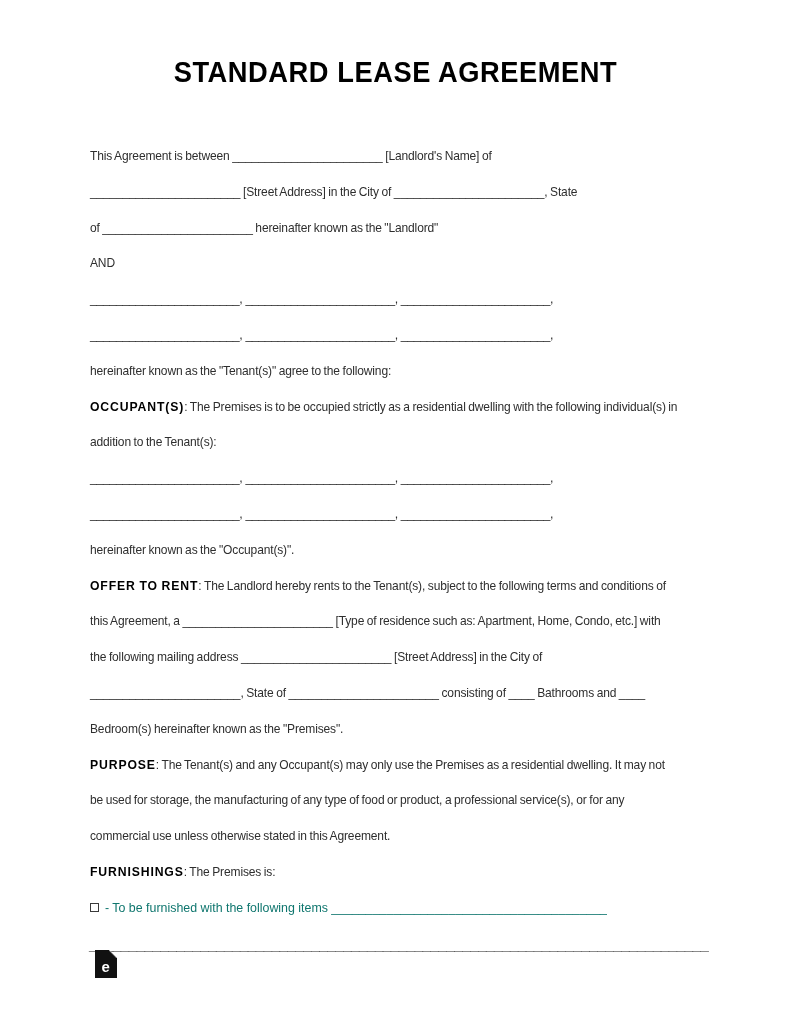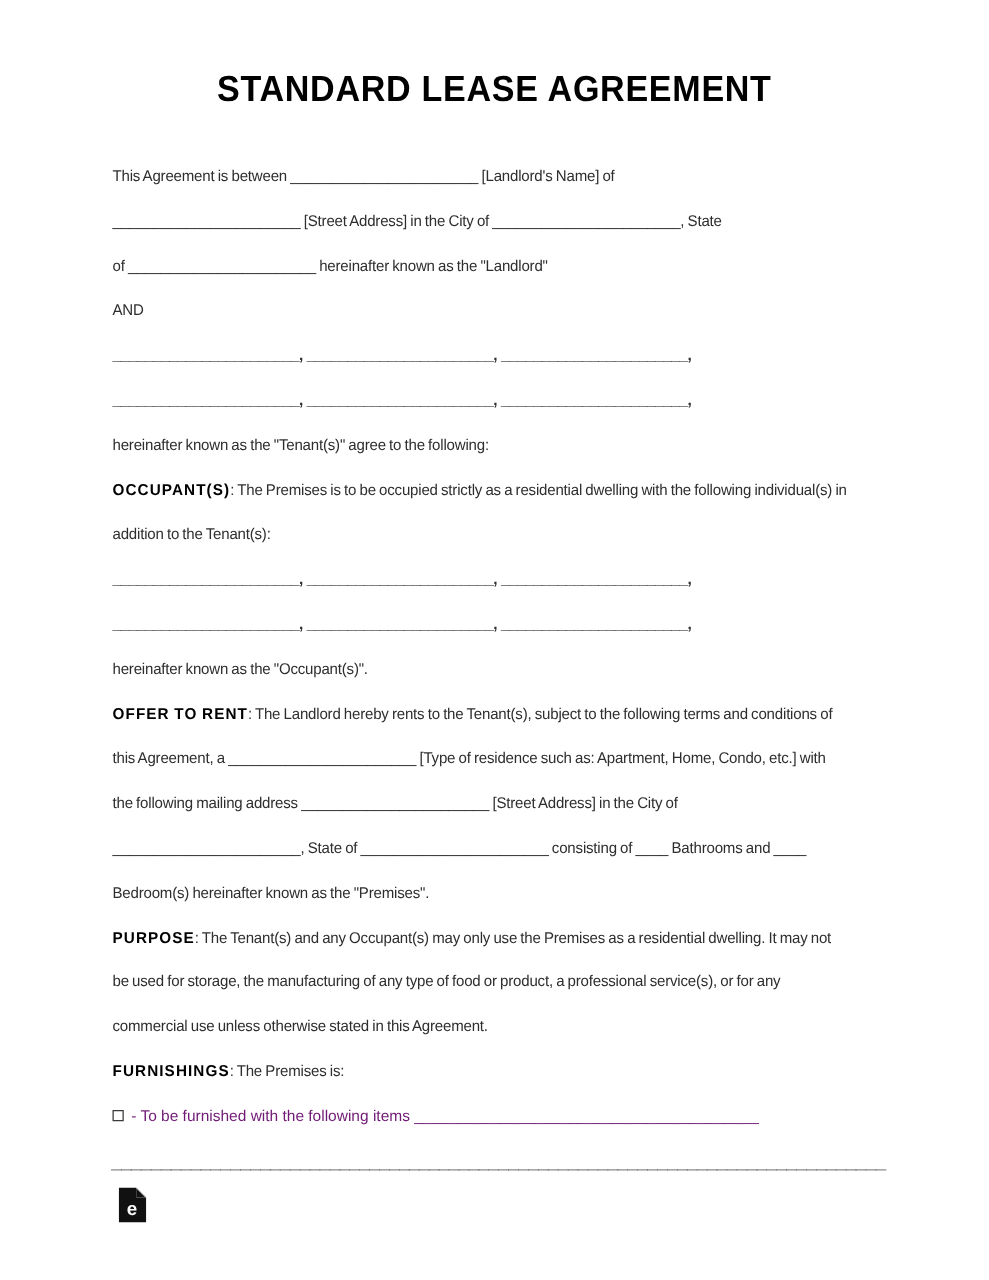--- a/index.html
+++ b/index.html
@@ -36,21 +36,21 @@
     font-weight: bold;
     letter-spacing: 0.6px;
     color: #000000;
     transform: scaleX(0.94);
     transform-origin: center top;
   }
 
   .body-area {
     position: absolute;
     left: 90px;
-    top: 124px;
+    top: 139px;
     width: 606px;
   }
 
   .para {
     font-family: "Liberation Sans", sans-serif;
     font-size: 12.4px;
     line-height: 35.8px;
     color: #2e2e2e;
     letter-spacing: -0.15px;
     transform: scaleX(0.97);
@@ -66,29 +66,28 @@
     font-size: 12.6px;
   }
 
   .blanks-row {
     font-family: "Liberation Sans", sans-serif;
     font-size: 12.4px;
     line-height: 35.8px;
     color: #2e2e2e;
     letter-spacing: -0.4px;
     white-space: nowrap;
-    font-weight: bold;
   }
 
   .checkbox-line {
     display: block;
     font-family: "Liberation Sans", sans-serif;
     font-size: 12.4px;
     line-height: 35.8px;
-    color: #701a75;
+    color: #0f766e;
     white-space: nowrap;
   }
 
   .cbox {
     display: inline-block;
     width: 9px;
     height: 9px;
     border: 1.3px solid #3a3a3a;
     vertical-align: 0px;
     margin-right: 6px;

